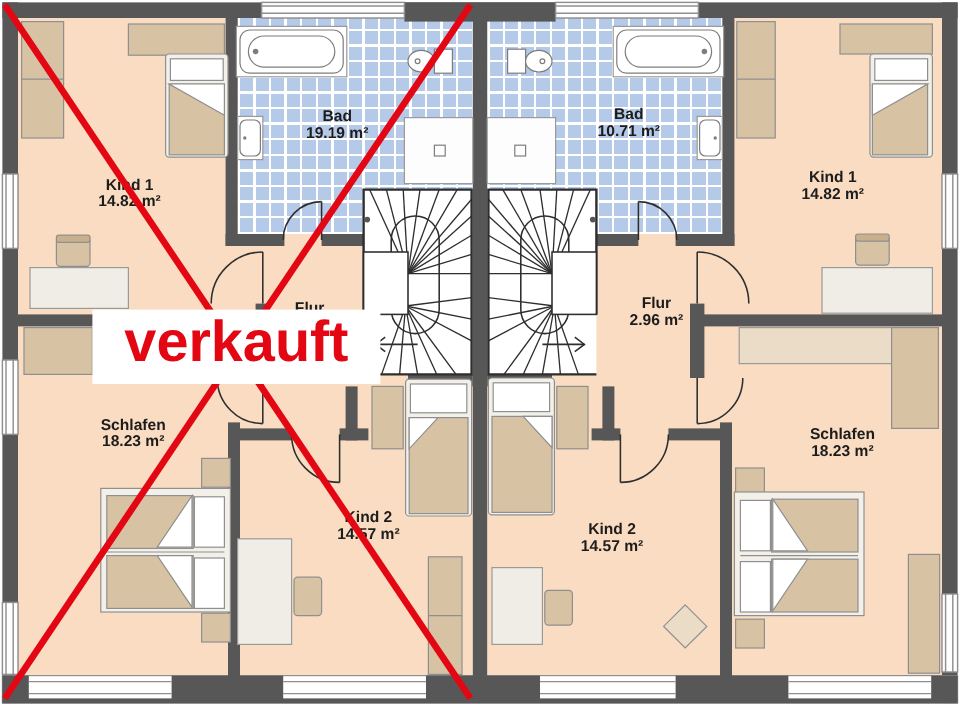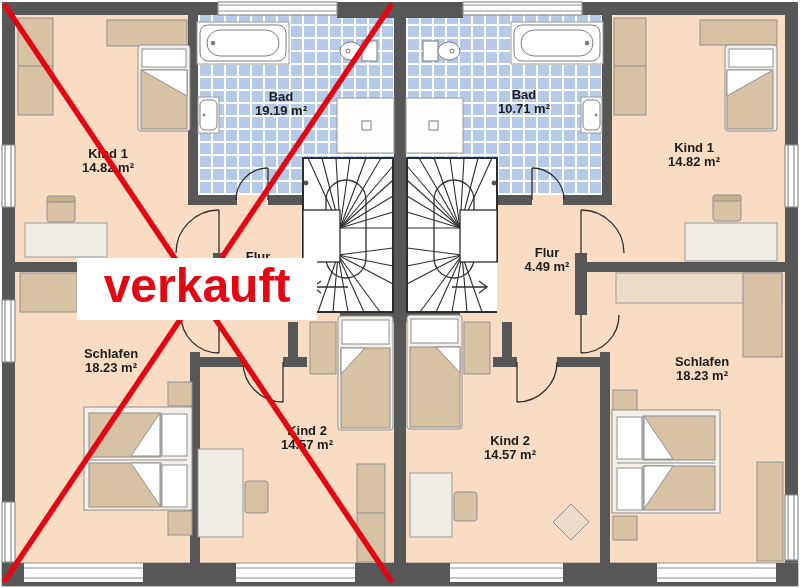--- a/index.html
+++ b/index.html
@@ -345,21 +345,21 @@
   <div class="room-label" style="left:524px;top:88px;">
     <div>Bad</div>
     <div>10.71 m²</div>
   </div>
   <div class="room-label" style="left:694px;top:141px;">
     <div>Kind 1</div>
     <div>14.82 m²</div>
   </div>
   <div class="room-label" style="left:547px;top:246px;">
     <div>Flur</div>
-    <div>4.49 m²</div>
+    <div>2.96 m²</div>
   </div>
   <div class="room-label" style="left:702px;top:355px;">
     <div>Schlafen</div>
     <div>18.23 m²</div>
   </div>
   <div class="room-label" style="left:510px;top:434px;">
     <div>Kind 2</div>
     <div>14.57 m²</div>
   </div>
 

